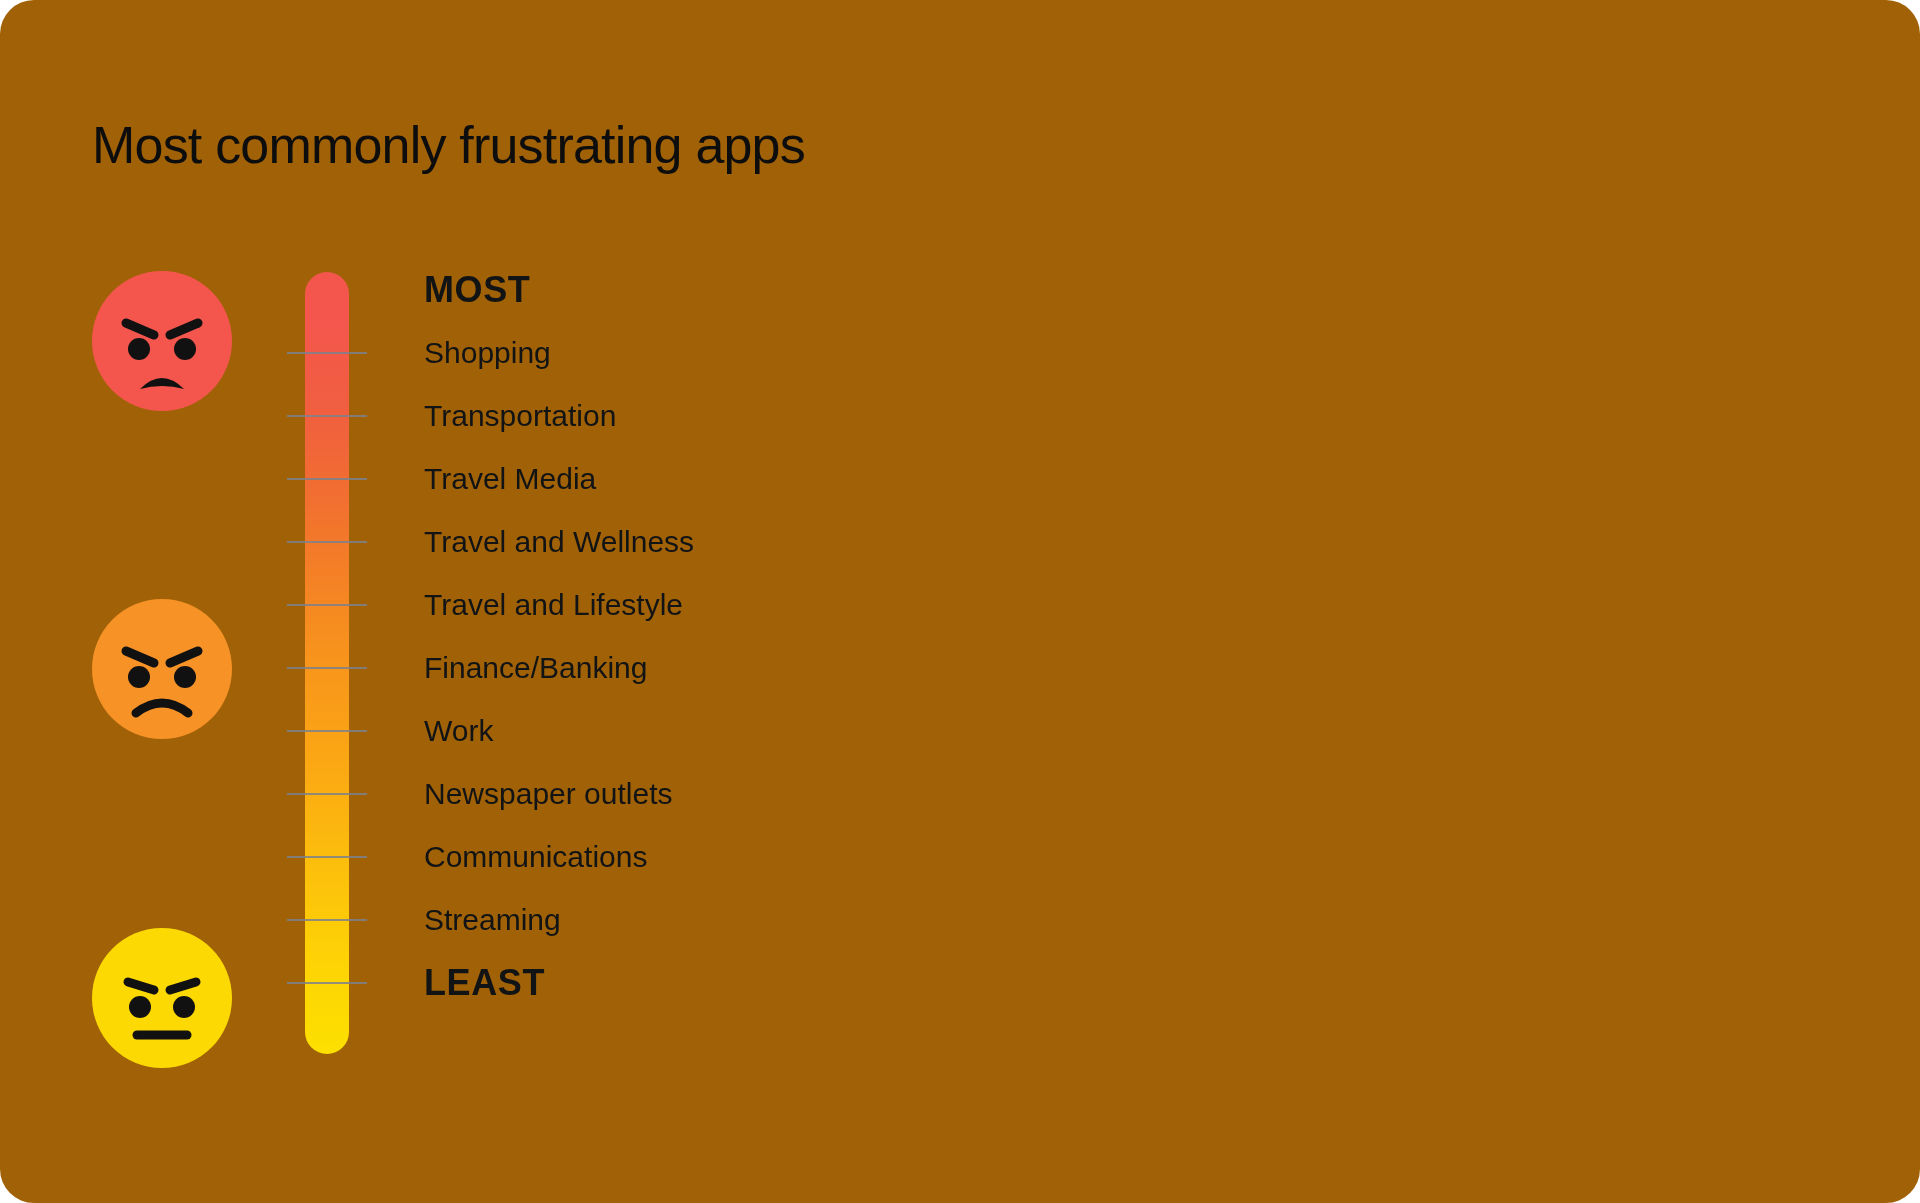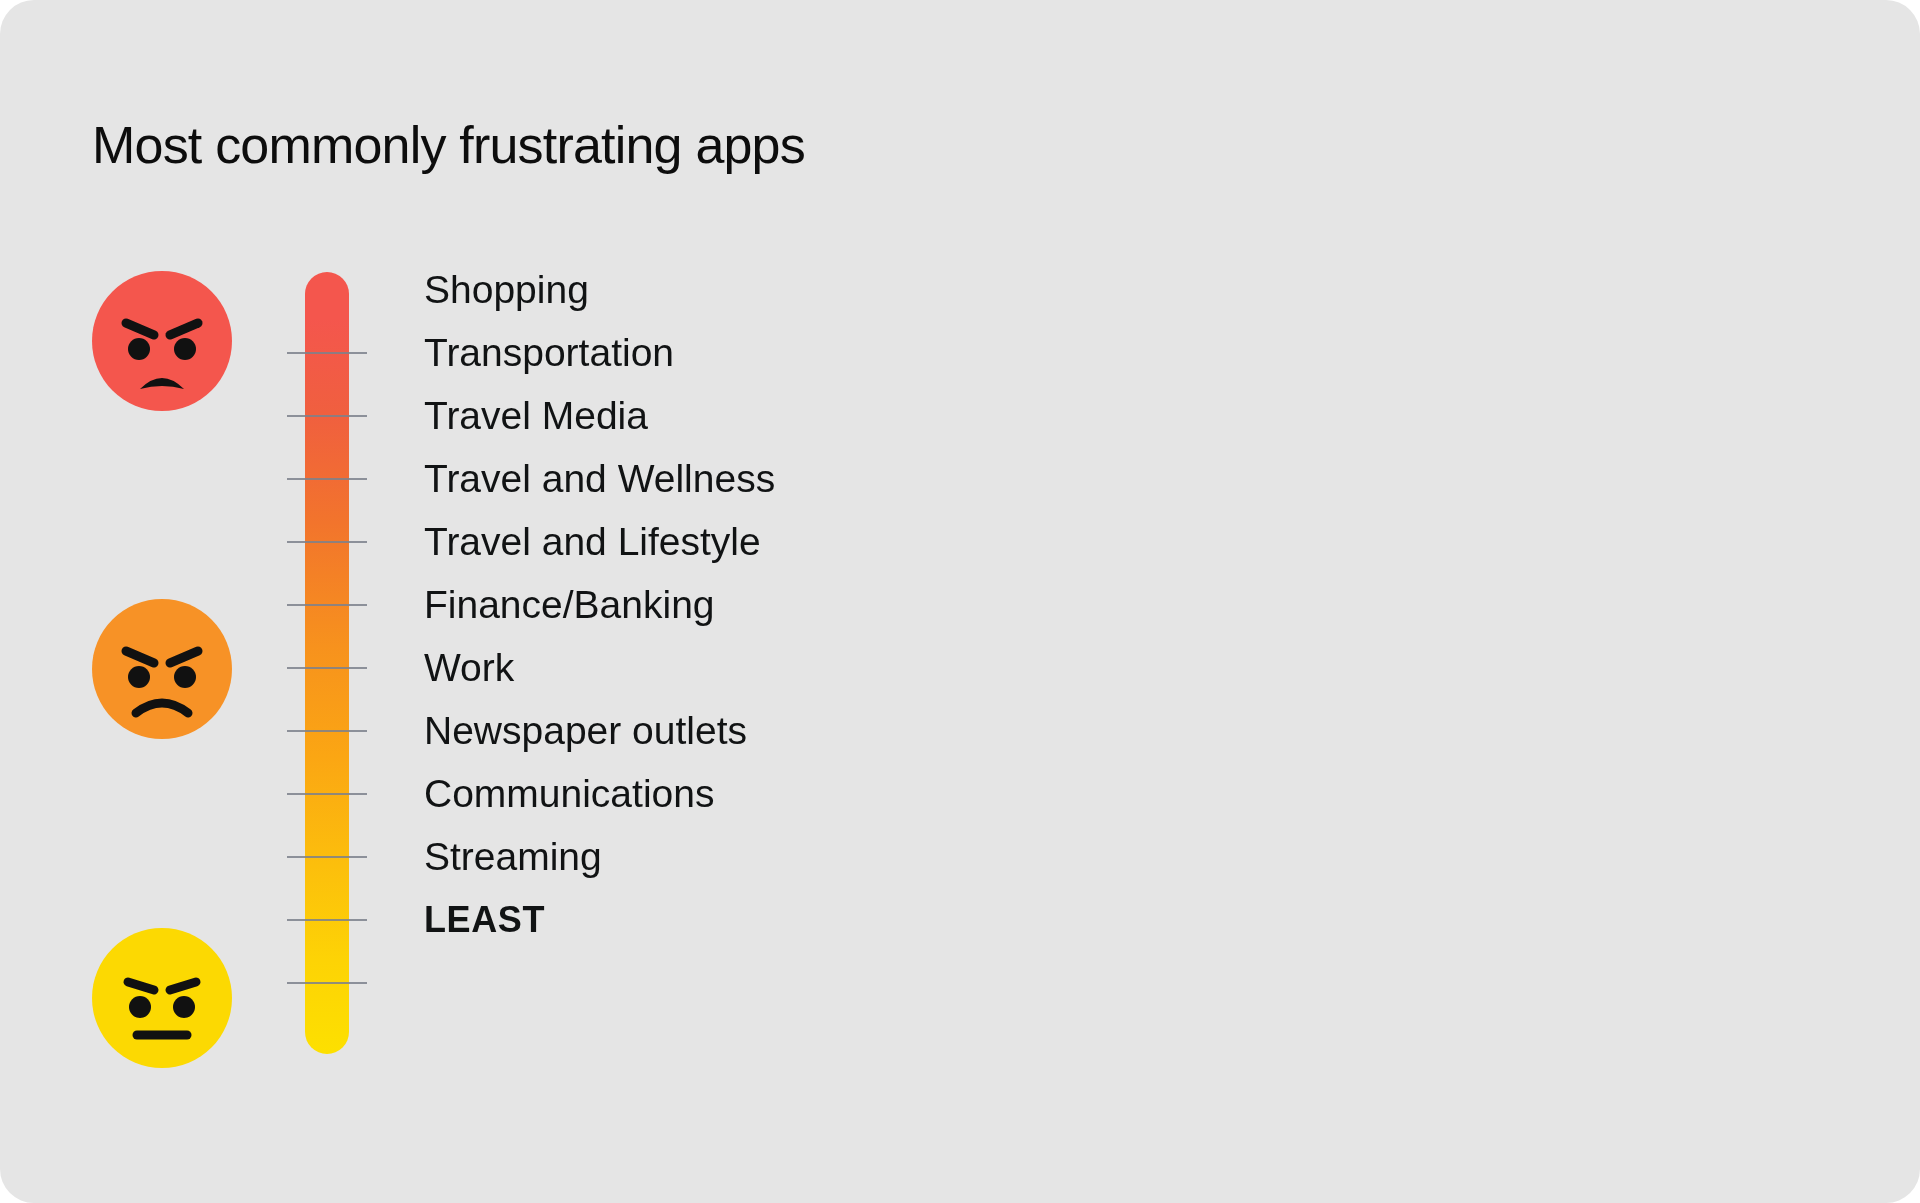--- a/index.html
+++ b/index.html
@@ -1,20 +1,20 @@
 <!DOCTYPE html>
 <html><head>
 <meta charset="utf-8">
 <style>
   html,body{margin:0;padding:0;background:#ffffff;}
   body{width:1920px;height:1203px;overflow:hidden;
        font-family:"Liberation Sans","DejaVu Sans",sans-serif;}
 
   #card{position:absolute;left:0;top:0;width:1920px;height:1203px;
-        background:#e5e5e5;border-radius:34px;overflow:hidden;}
+        background:#a16207;border-radius:34px;overflow:hidden;}
 
   #title{position:absolute;left:92px;top:119px;
          font-size:52px;font-weight:400;color:#0d0d0d;
          letter-spacing:-0.8px;white-space:nowrap;line-height:1;}
 
   
   #bar{position:absolute;left:305px;top:272px;width:44px;height:782px;
        border-radius:22px;
        background:linear-gradient(180deg,
           #f4564d 0%,
@@ -33,21 +33,21 @@
 
   
   .face{position:absolute;width:140px;height:140px;border-radius:50%;}
   .face svg{position:absolute;left:0;top:0;width:140px;height:140px;}
   #face-angry-red{left:92px;top:271px;background:#f4564d;}
   #face-angry-orange{left:92px;top:599px;background:#f79226;}
   #face-annoyed-yellow{left:92px;top:928px;background:#fcd902;}
 
   
   #labels{position:absolute;left:424px;top:258px;width:1100px;}
-  .row{height:63px;line-height:63px;font-size:39px;color:#111314;
+  .row{height:63px;line-height:63px;font-size:30px;color:#111314;
        white-space:nowrap;}
   .row.bold{font-weight:700;font-size:36px;letter-spacing:.6px;}
 </style>
 </head>
 <body>
 
 <div id="card">
 
   <div id="title">Most commonly frustrating apps</div>
 
@@ -91,20 +91,21 @@
     <svg viewBox="0 0 140 140">
       <path d="M36 54 L62 62" stroke="#111" stroke-width="9" stroke-linecap="round" fill="none"></path>
       <path d="M104 54 L78 62" stroke="#111" stroke-width="9" stroke-linecap="round" fill="none"></path>
       <circle cx="48" cy="79" r="11" fill="#111"></circle>
       <circle cx="92" cy="79" r="11" fill="#111"></circle>
       <path d="M45 107 L95 107" stroke="#111" stroke-width="9" stroke-linecap="round" fill="none"></path>
     </svg>
   </div>
 
   <div id="labels">
+      <div class="row bold">MOST</div>
       <div class="row">Shopping</div>
       <div class="row">Transportation</div>
       <div class="row">Travel Media</div>
       <div class="row">Travel and Wellness</div>
       <div class="row">Travel and Lifestyle</div>
       <div class="row">Finance/Banking</div>
       <div class="row">Work</div>
       <div class="row">Newspaper outlets</div>
       <div class="row">Communications</div>
       <div class="row">Streaming</div>

